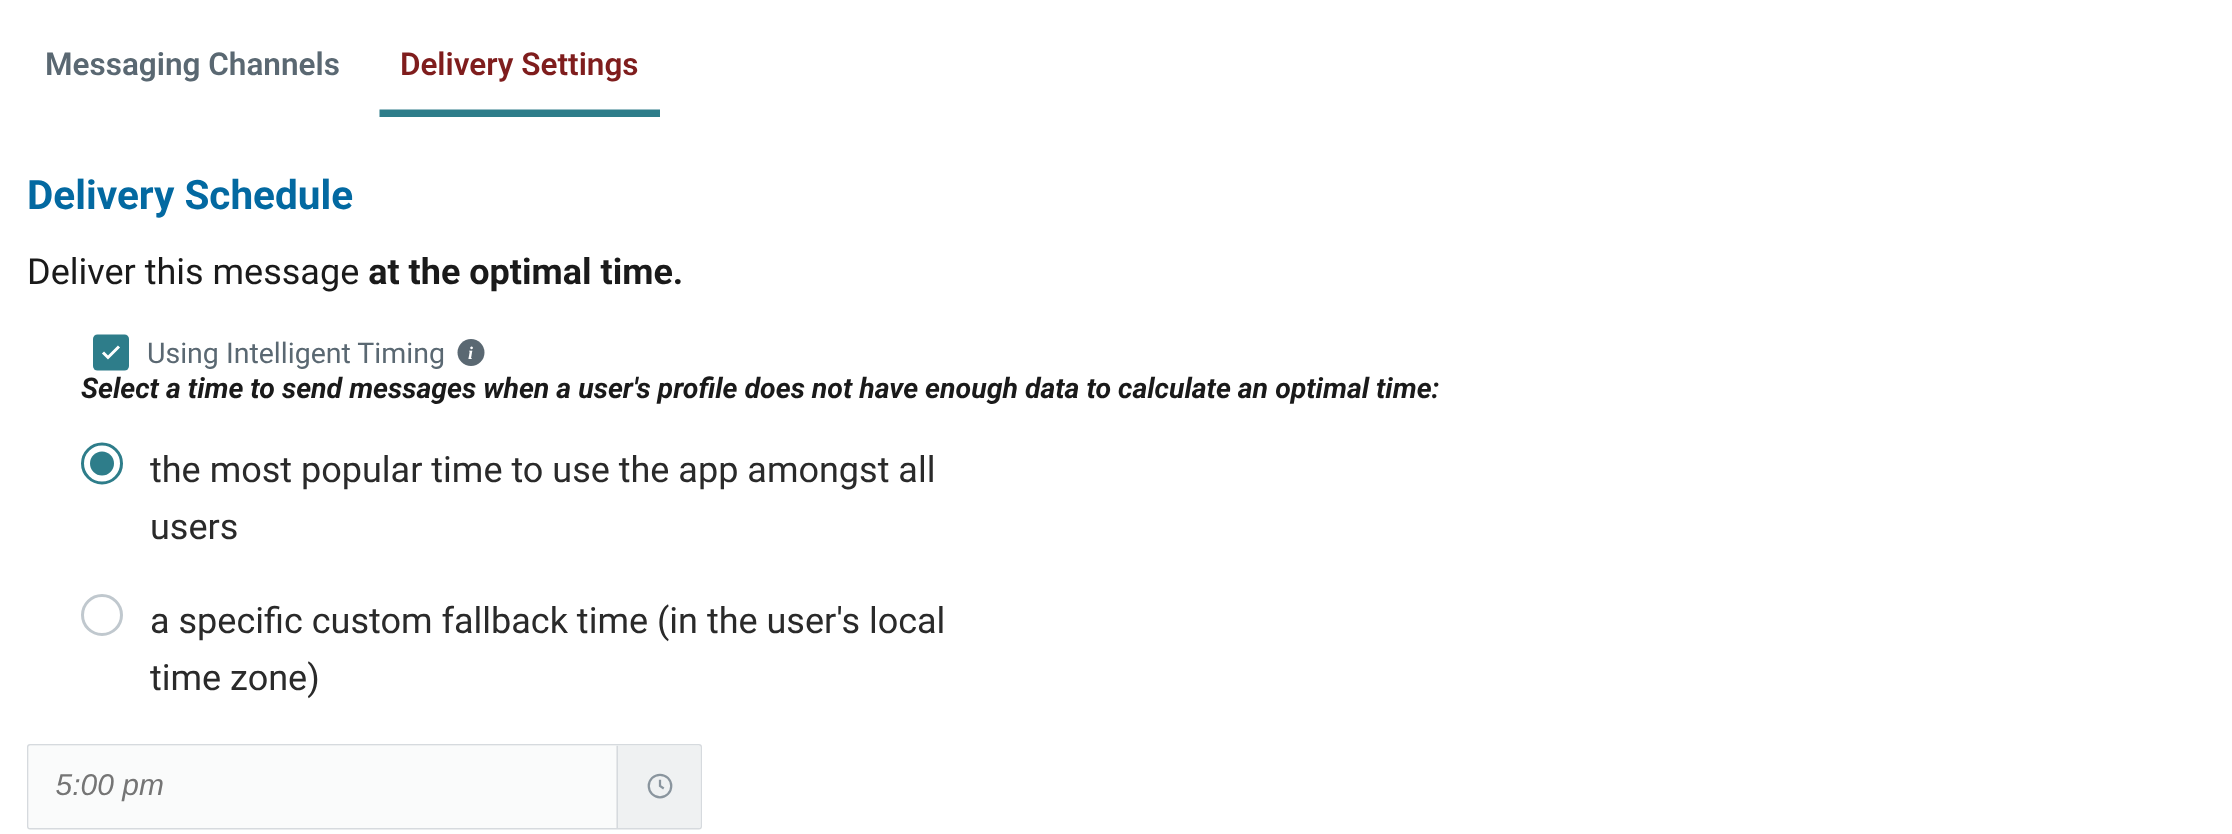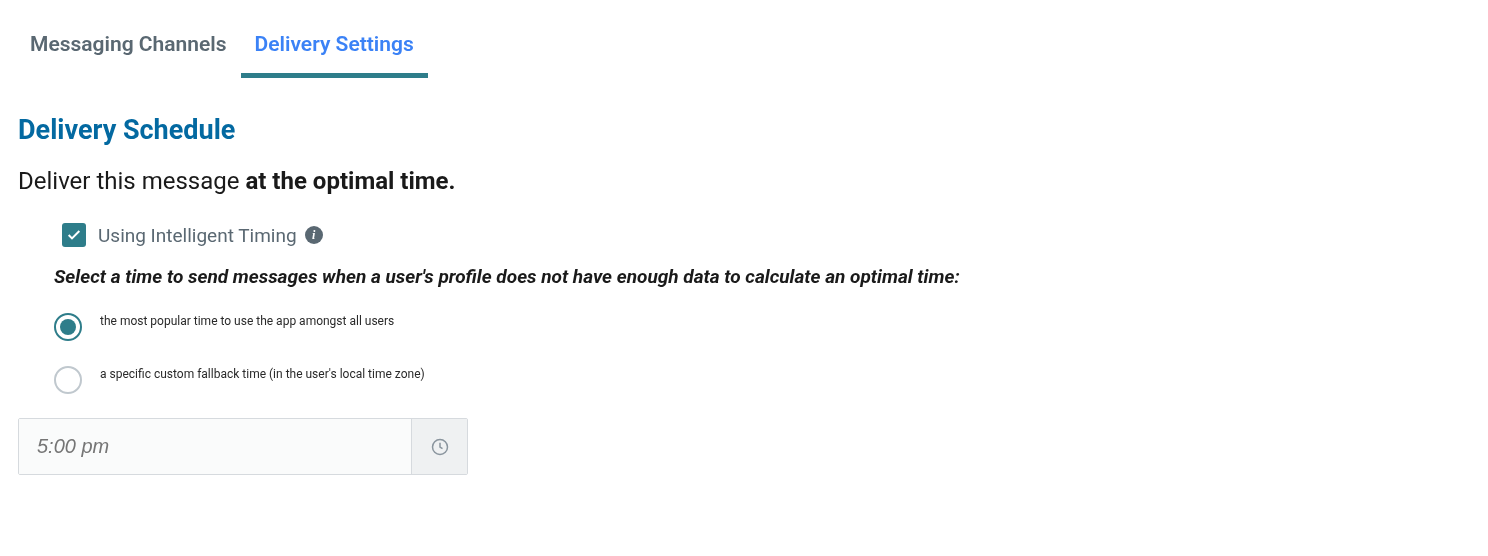--- a/index.html
+++ b/index.html
@@ -9,34 +9,34 @@
     }
     body {
       font-family: -apple-system, BlinkMacSystemFont, "Segoe UI", Roboto, Helvetica, Arial, sans-serif;
       background: #fff;
       color: #222;
       width: 1488px;
       padding: 20px 18px;
     }
     .tabs {
       display: flex;
-      gap: 28px;
+      gap: 40px;
       margin-bottom: 40px;
       padding-left: 12px;
     }
     .tab {
       font-size: 21px;
       font-weight: 600;
       color: #5a6872;
       padding: 12px 0 18px 0;
       cursor: pointer;
       position: relative;
     }
     .tab.active {
-      color: #3b82f6;
+      color: #7f1d1d;
     }
     .tab.active::after {
       content: "";
       position: absolute;
       left: -14px;
       right: -14px;
       bottom: -4px;
       height: 5px;
       background: #2e7d8a;
     }
@@ -52,21 +52,20 @@
       margin-bottom: 28px;
       margin-top: 21px;
     }
     .section-sub .bold {
       font-weight: 700;
     }
     .checkbox-row {
       display: flex;
       align-items: center;
       gap: 12px;
-      margin-bottom: 18px;
       padding-left: 44px;
     }
     .checkbox {
       width: 24px;
       height: 24px;
       background: #2e7d8a;
       border-radius: 3px;
       display: flex;
       align-items: center;
       justify-content: center;
@@ -133,21 +132,21 @@
       border-color: #2e7d8a;
     }
     .radio.selected::after {
       content: "";
       width: 16px;
       height: 16px;
       background: #2e7d8a;
       border-radius: 50%;
     }
     .radio-label {
-      font-size: 12px;
+      font-size: 24px;
       color: #2a2a2a;
       max-width: 560px;
       line-height: 1.6;
     }
     .time-input-wrapper {
       margin-top: 8px;
       display: flex;
       width: 450px;
       border: 1px solid #d6dade;
       border-radius: 2px;

